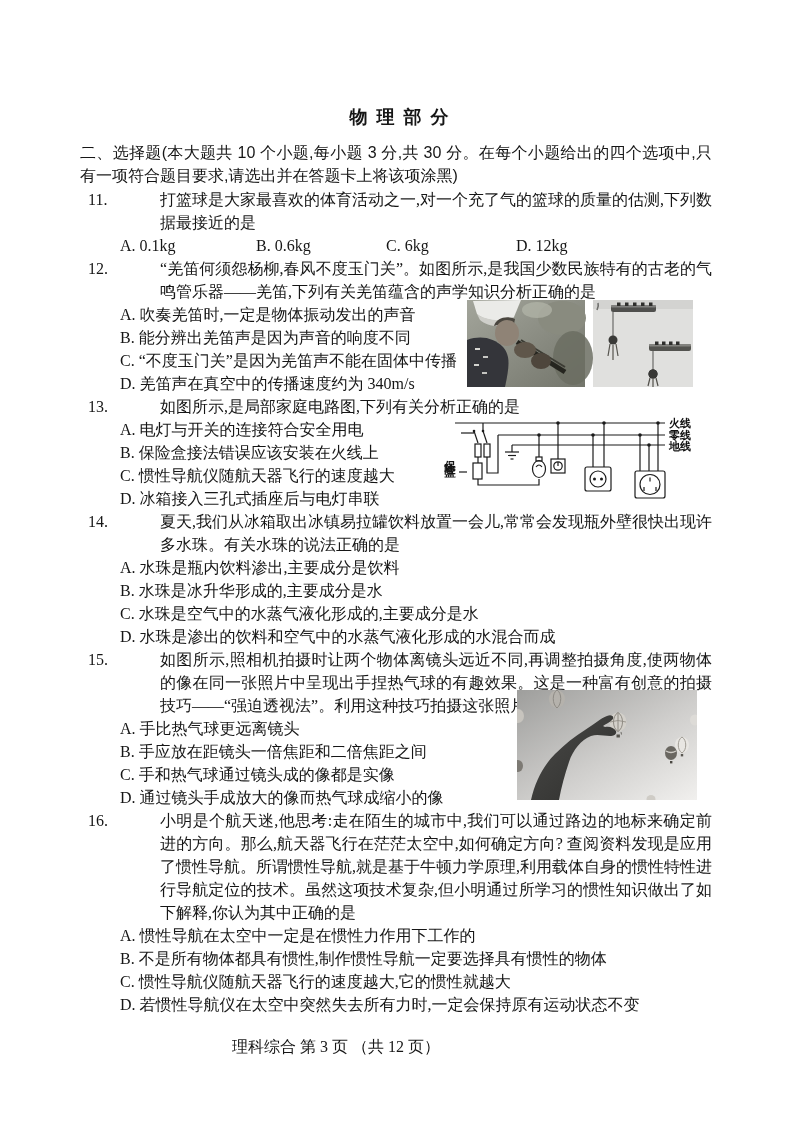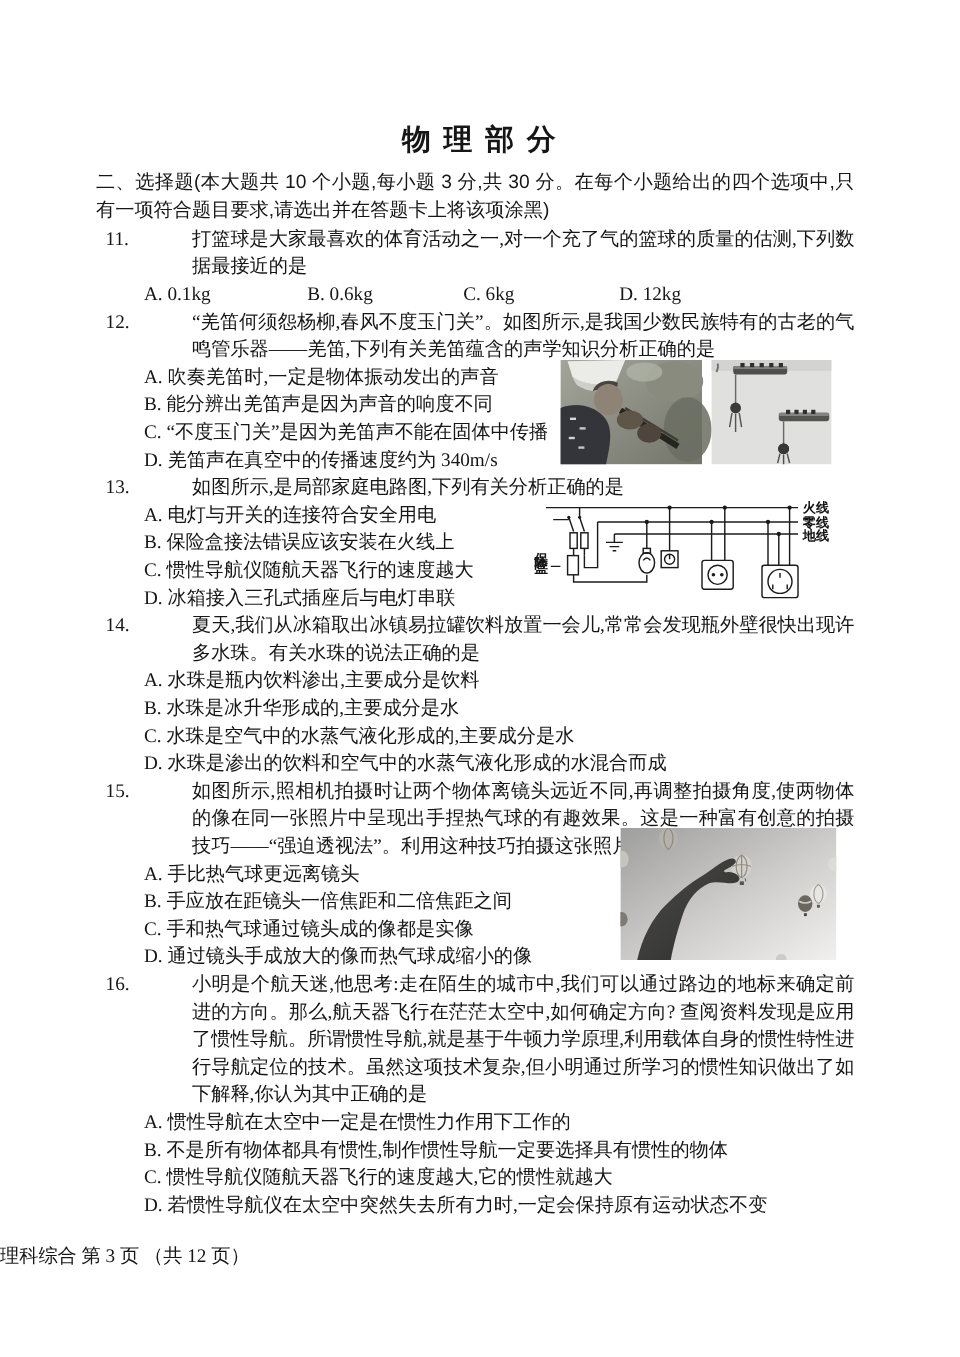--- a/index.html
+++ b/index.html
@@ -8,21 +8,21 @@
     width: 800px; height: 1131px;
     background: #ffffff;
     font-family: "Liberation Serif", "DejaVu Serif", serif;
     color: #161616;
   }
   .page { position: relative; width: 800px; height: 1131px; background: #fff; overflow: hidden; }
   .content { position: absolute; left: 88px; top: 106px; width: 624px; }
   .title {
     text-align: center;
     font-family: "Liberation Sans", "DejaVu Sans", sans-serif;
-    font-weight: 700; font-size: 24px; line-height: 22px; letter-spacing: 2px;
+    font-weight: 700; font-size: 18px; line-height: 22px; letter-spacing: 2px;
     margin: 0 0 13px 0;
   }
   .section-instructions {
     font-family: "Liberation Sans", "DejaVu Sans", sans-serif;
     font-weight: 400; font-size: 16px; line-height: 23px;
     text-align: justify; margin-left: -8px; margin-bottom: 1px;
   }
   .question { position: relative; padding-left: 24px; font-size: 16px; line-height: 23px; }
   .q-num { position: absolute; left: 0; top: 0; width: 26px; }
   .q-text { text-align: justify; margin-left: 48px; }
@@ -42,21 +42,21 @@
     writing-mode: vertical-rl; font-size: 11.5px; letter-spacing: 3px;
     line-height: 13px; font-weight: 700;
     font-family: "Liberation Sans", "DejaVu Sans", sans-serif;
   }
   .cw { stroke: #1b1b1b; stroke-width: 1.2; fill: none; }
   .cd { fill: #1b1b1b; stroke: none; }
   .wire-label {
     font-size: 11px; font-weight: 700; fill: #111;
     font-family: "Liberation Sans", "DejaVu Sans", sans-serif;
   }
-  .footer { position: absolute; left: 0; top: 1037px; width: 672px; text-align: left; font-size: 16px; }
+  .footer { position: absolute; left: 0; top: 1037px; width: 672px; text-align: center; font-size: 16px; }
 </style>
 </head>
 <body>
 
 <div class="page">
   <div class="content">
 
     <div class="title">物 理 部 分</div>
 
     <div class="section-instructions">二、选择题(本大题共 10 个小题,每小题 3 分,共 30 分。在每个小题给出的四个选项中,只有一项符合题目要求,请选出并在答题卡上将该项涂黑)</div>

